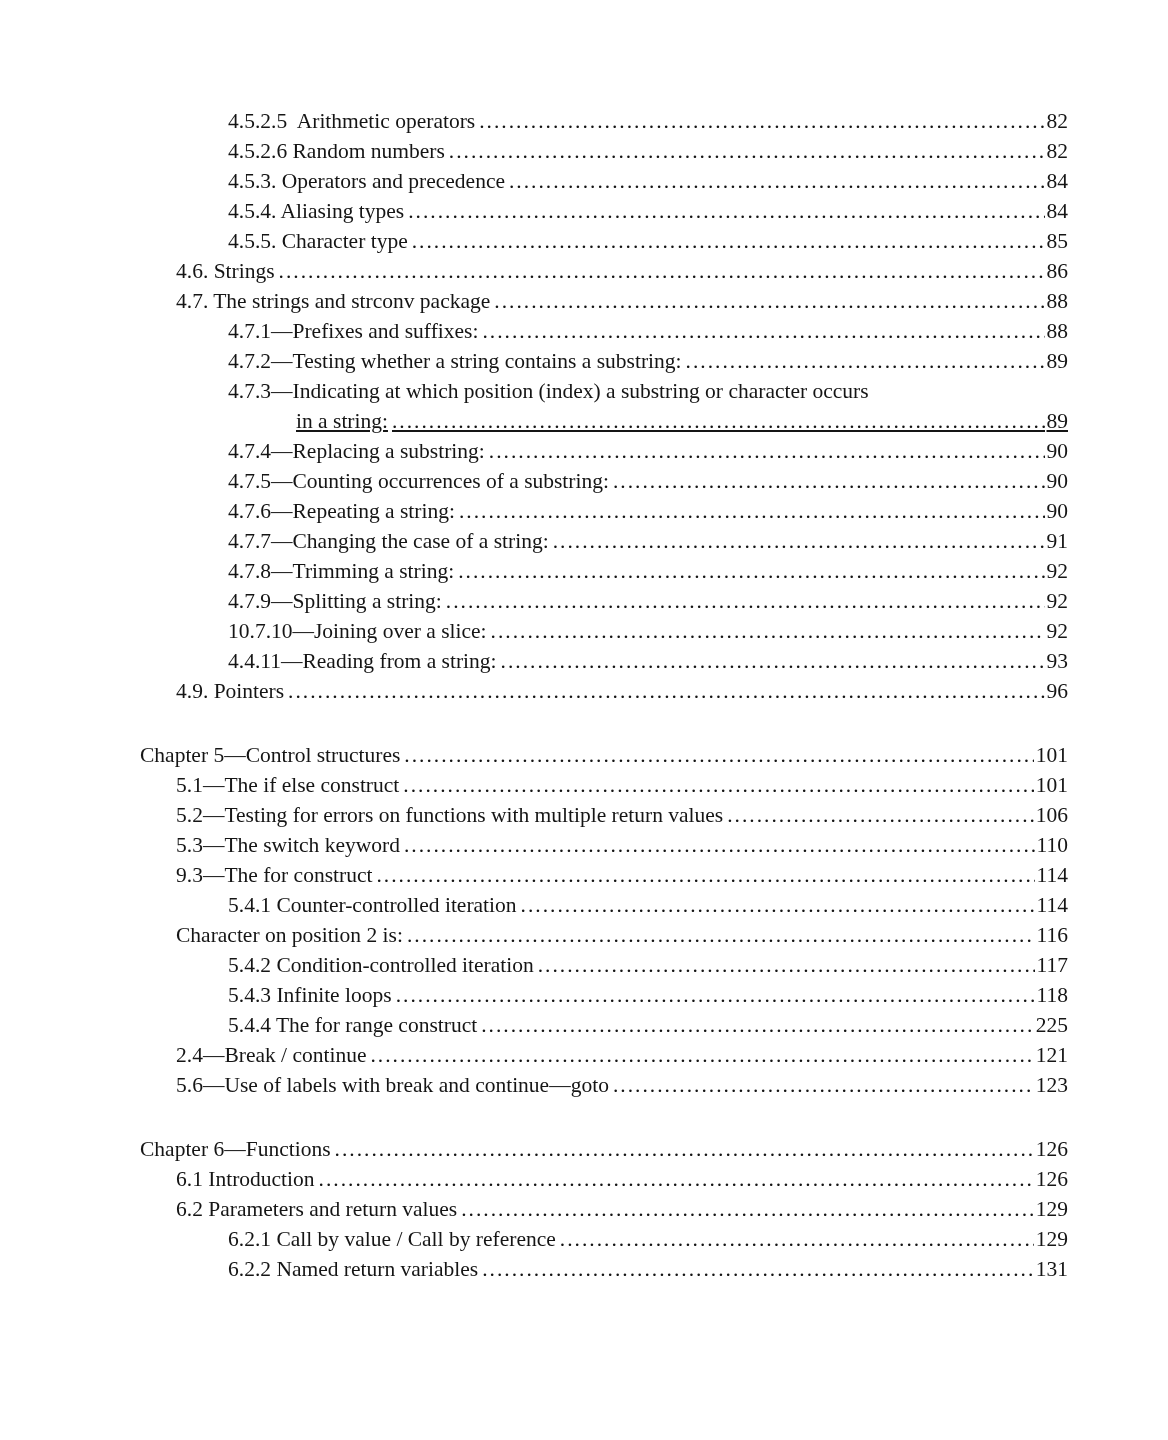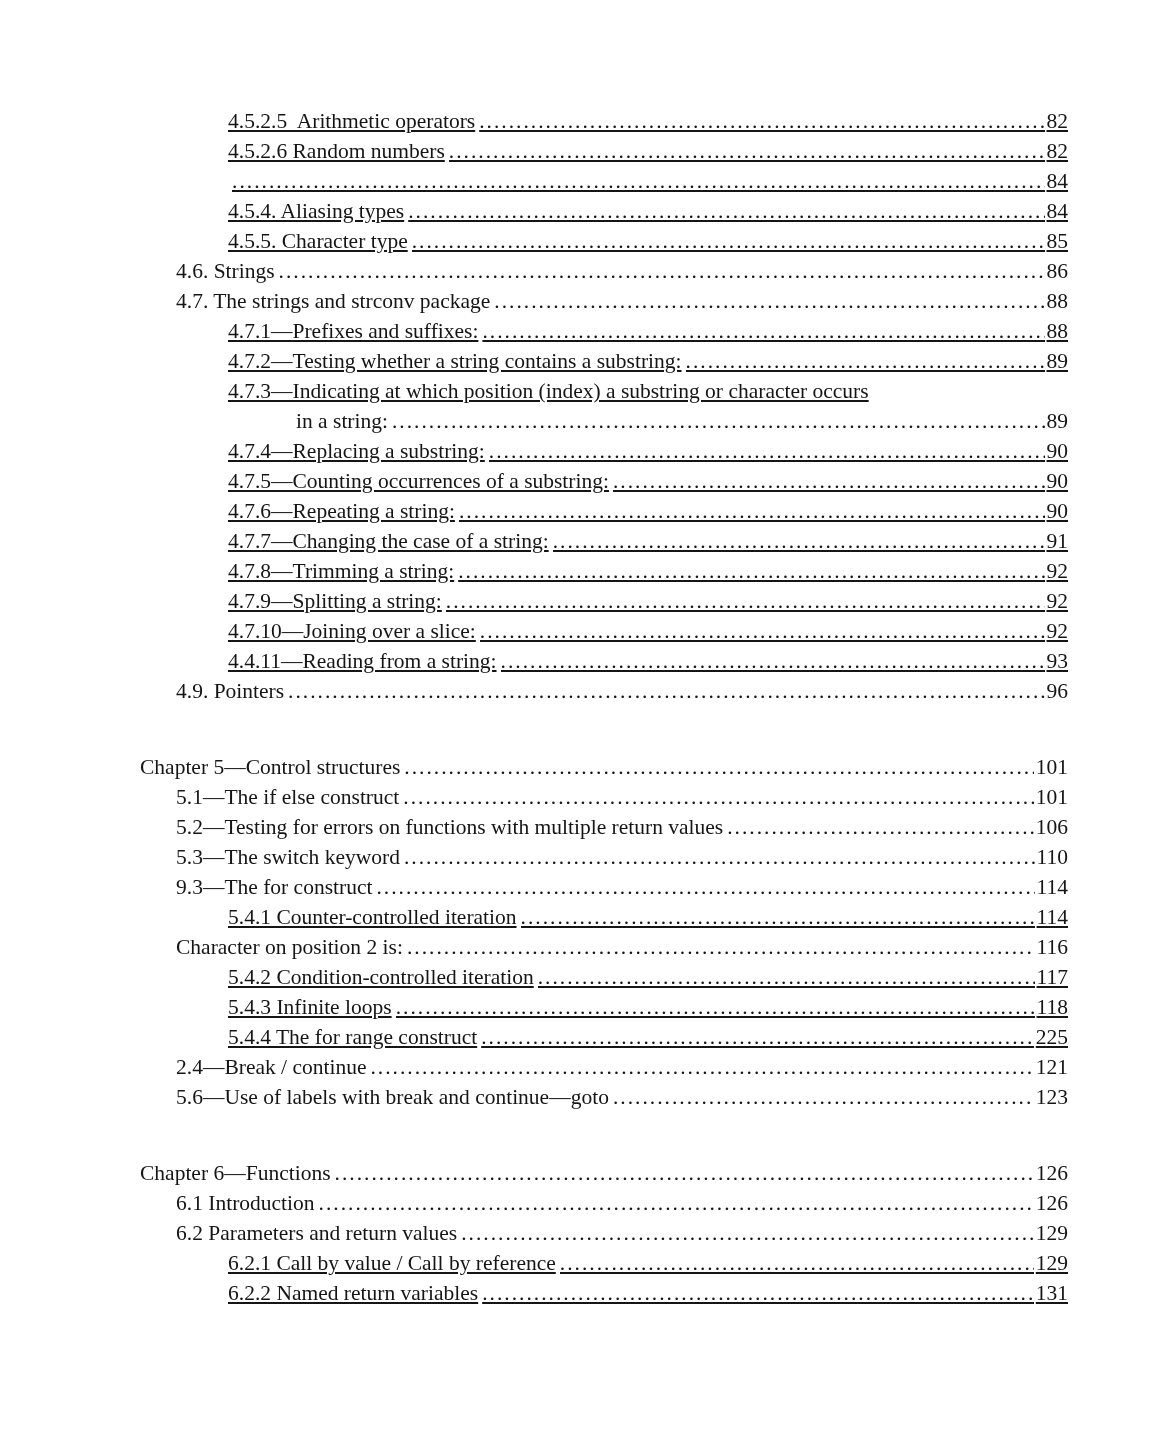--- a/index.html
+++ b/index.html
@@ -18,23 +18,23 @@
     padding: 106px 100px 40px 140px;
     overflow: hidden;
   }
   .toc-row {
     display: flex;
     align-items: baseline;
     line-height: 30px;
     font-size: 21.5px;
   }
   .toc-row.level-1 { padding-left: 36px; }
-  .toc-row.level-2 { padding-left: 88px; text-decoration: underline; }
-  .toc-row.level-3 { padding-left: 156px; }
-  .toc-row.gap-before { margin-top: 46px; align-items: flex-end; }
+  .toc-row.level-2 { padding-left: 88px; }
+  .toc-row.level-3 { padding-left: 156px; text-decoration: underline; }
+  .toc-row.gap-before { margin-top: 34px; align-items: flex-end; }
   .toc-label { white-space: pre; }
   .toc-leader {
     flex: 1 1 auto;
     min-width: 0;
     overflow: hidden;
     white-space: nowrap;
     margin: 0 2px 0 4px;
   }
   .toc-leader::after {
     content: "................................................................................................................................................................................................................";
@@ -52,20 +52,21 @@
     <span class="toc-label">4.5.2.5  Arithmetic operators</span>
     <span class="toc-leader" aria-hidden="true"></span>
     <span class="toc-page-num">82</span>
   </div>
       <div class="toc-row level-2">
     <span class="toc-label">4.5.2.6 Random numbers</span>
     <span class="toc-leader" aria-hidden="true"></span>
     <span class="toc-page-num">82</span>
   </div>
       <div class="toc-row level-2">
+    <span class="toc-label">4.5.3. Operators and precedence</span>
     <span class="toc-leader" aria-hidden="true"></span>
     <span class="toc-page-num">84</span>
   </div>
       <div class="toc-row level-2">
     <span class="toc-label">4.5.4. Aliasing types</span>
     <span class="toc-leader" aria-hidden="true"></span>
     <span class="toc-page-num">84</span>
   </div>
       <div class="toc-row level-2">
     <span class="toc-label">4.5.5. Character type</span>
@@ -126,21 +127,21 @@
     <span class="toc-label">4.7.8—Trimming a string:</span>
     <span class="toc-leader" aria-hidden="true"></span>
     <span class="toc-page-num">92</span>
   </div>
       <div class="toc-row level-2">
     <span class="toc-label">4.7.9—Splitting a string:</span>
     <span class="toc-leader" aria-hidden="true"></span>
     <span class="toc-page-num">92</span>
   </div>
       <div class="toc-row level-2">
-    <span class="toc-label">4.7.10—Joining over a slice:</span>
+    <span class="toc-label">10.7.10—Joining over a slice:</span>
     <span class="toc-leader" aria-hidden="true"></span>
     <span class="toc-page-num">92</span>
   </div>
       <div class="toc-row level-2">
     <span class="toc-label">4.4.11—Reading from a string:</span>
     <span class="toc-leader" aria-hidden="true"></span>
     <span class="toc-page-num">93</span>
   </div>
       <div class="toc-row level-1">
     <span class="toc-label">4.9. Pointers</span>

